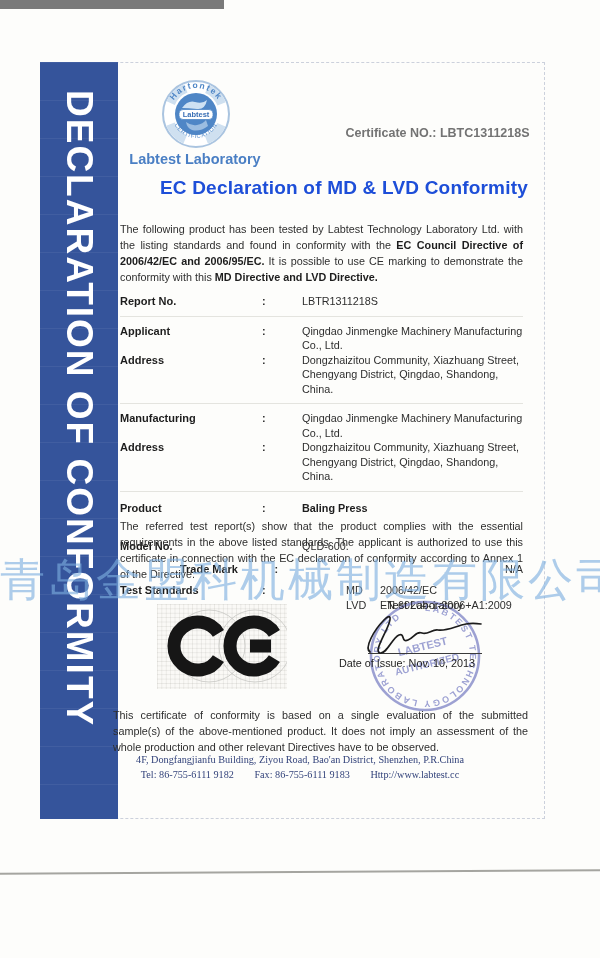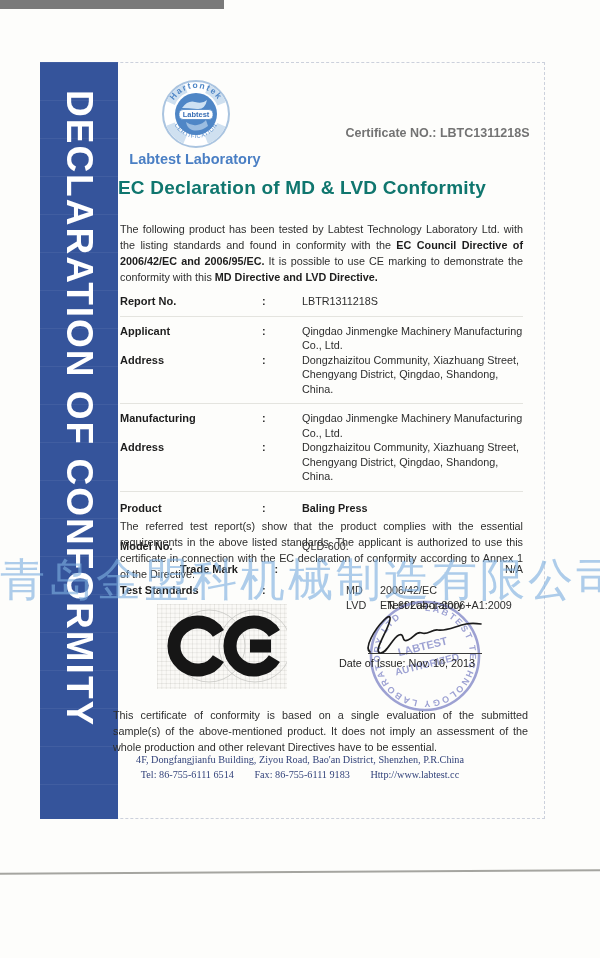--- a/index.html
+++ b/index.html
@@ -12,21 +12,21 @@
   .cert-border { position:absolute; left:40px; top:62px; width:505px; height:757px; border:1px dashed #ccd1dc; background:transparent; }
 
   .banner { position:absolute; left:40px; top:62px; width:78px; height:757px; background:#35549b; background-image:linear-gradient(rgba(255,255,255,0.06) 1px, transparent 1px); background-size:100% 38px; display:flex; align-items:flex-start; justify-content:center; }
   .banner-text { writing-mode:vertical-rl; color:#ffffff; font-weight:bold; font-size:37px; letter-spacing:2px; margin-top:28px; white-space:nowrap; font-family:"Liberation Sans", sans-serif; }
 
   .logo-wrap { position:absolute; left:156px; top:78px; width:80px; height:72px; }
   .logo-caption { position:absolute; left:124px; top:151px; width:142px; text-align:center; color:#4a7fc4; font-weight:bold; font-size:14.5px; }
 
   .cert-no { position:absolute; left:330px; top:126px; width:215px; font-weight:bold; font-size:12.5px; color:#737373; text-align:center; }
 
-  .doc-title { position:absolute; left:118px; top:177px; width:410px; text-align:left; font-weight:bold; font-size:19px; color:#0f766e; letter-spacing:0.2px; }
+  .doc-title { position:absolute; left:118px; top:177px; width:410px; text-align:right; font-weight:bold; font-size:19px; color:#1d4ed8; letter-spacing:0.2px; }
 
   .para { position:absolute; left:120px; width:403px; font-size:10.8px; line-height:16px; color:#2e2e2e; text-align:justify; }
   .para b { color:#1d1d1d; }
   #intro { top:221px; }
   #para2 { top:518px; }
   #para3 { top:707px; left:113px; width:415px; }
 
   .fields { position:absolute; left:120px; top:294px; width:403px; font-size:10.8px; color:#2e2e2e; }
   .frow { display:flex; line-height:14.5px;gap:24px; }
   .frow .lbl { width:118px; font-weight:bold; color:#1d1d1d; font-size:11px; }
@@ -189,24 +189,24 @@
     </g>
   </svg>
   <div class="test-lab-label">Test Laboratory</div>
   <div class="sig-line"></div>
   <svg class="signature" viewBox="0 0 130 50">
     <path d="M10 44 C4 40 14 22 24 12 C30 6 32 8 28 18 C24 28 14 44 20 45 C27 46 32 30 39 27 C45 24.5 41 35 48 32 C54 29.5 56 23 62 25 C68 27 72 21 78 22 C86 23.5 96 18 106 16 C112 15 117 15.5 121 16" fill="none" stroke="#1c1c1c" stroke-width="1.7" stroke-linecap="round"></path>
   </svg>
   <div class="date-issue">Date of Issue: Nov. 10, 2013</div>
 </div>
 
-<p class="para" id="para3">This certificate of conformity is based on a single evaluation of the submitted sample(s) of the above-mentioned product. It does not imply an assessment of the whole production and other relevant Directives have to be essential.</p>
+<p class="para" id="para3">This certificate of conformity is based on a single evaluation of the submitted sample(s) of the above-mentioned product. It does not imply an assessment of the whole production and other relevant Directives have to be observed.</p>
 
 <div class="footer">
   <div>4F, Dongfangjianfu Building, Ziyou Road, Bao'an District, Shenzhen, P.R.China</div>
   <div>
-    <span class="seg">Tel: 86-755-6111 6514</span>
+    <span class="seg">Tel: 86-755-6111 9182</span>
     <span class="seg">Fax: 86-755-6111 9183</span>
     <span class="seg">Http://www.labtest.cc</span>
   </div>
 </div>
 
 <div class="scan-line-bottom"></div>
 
 </body></html>

